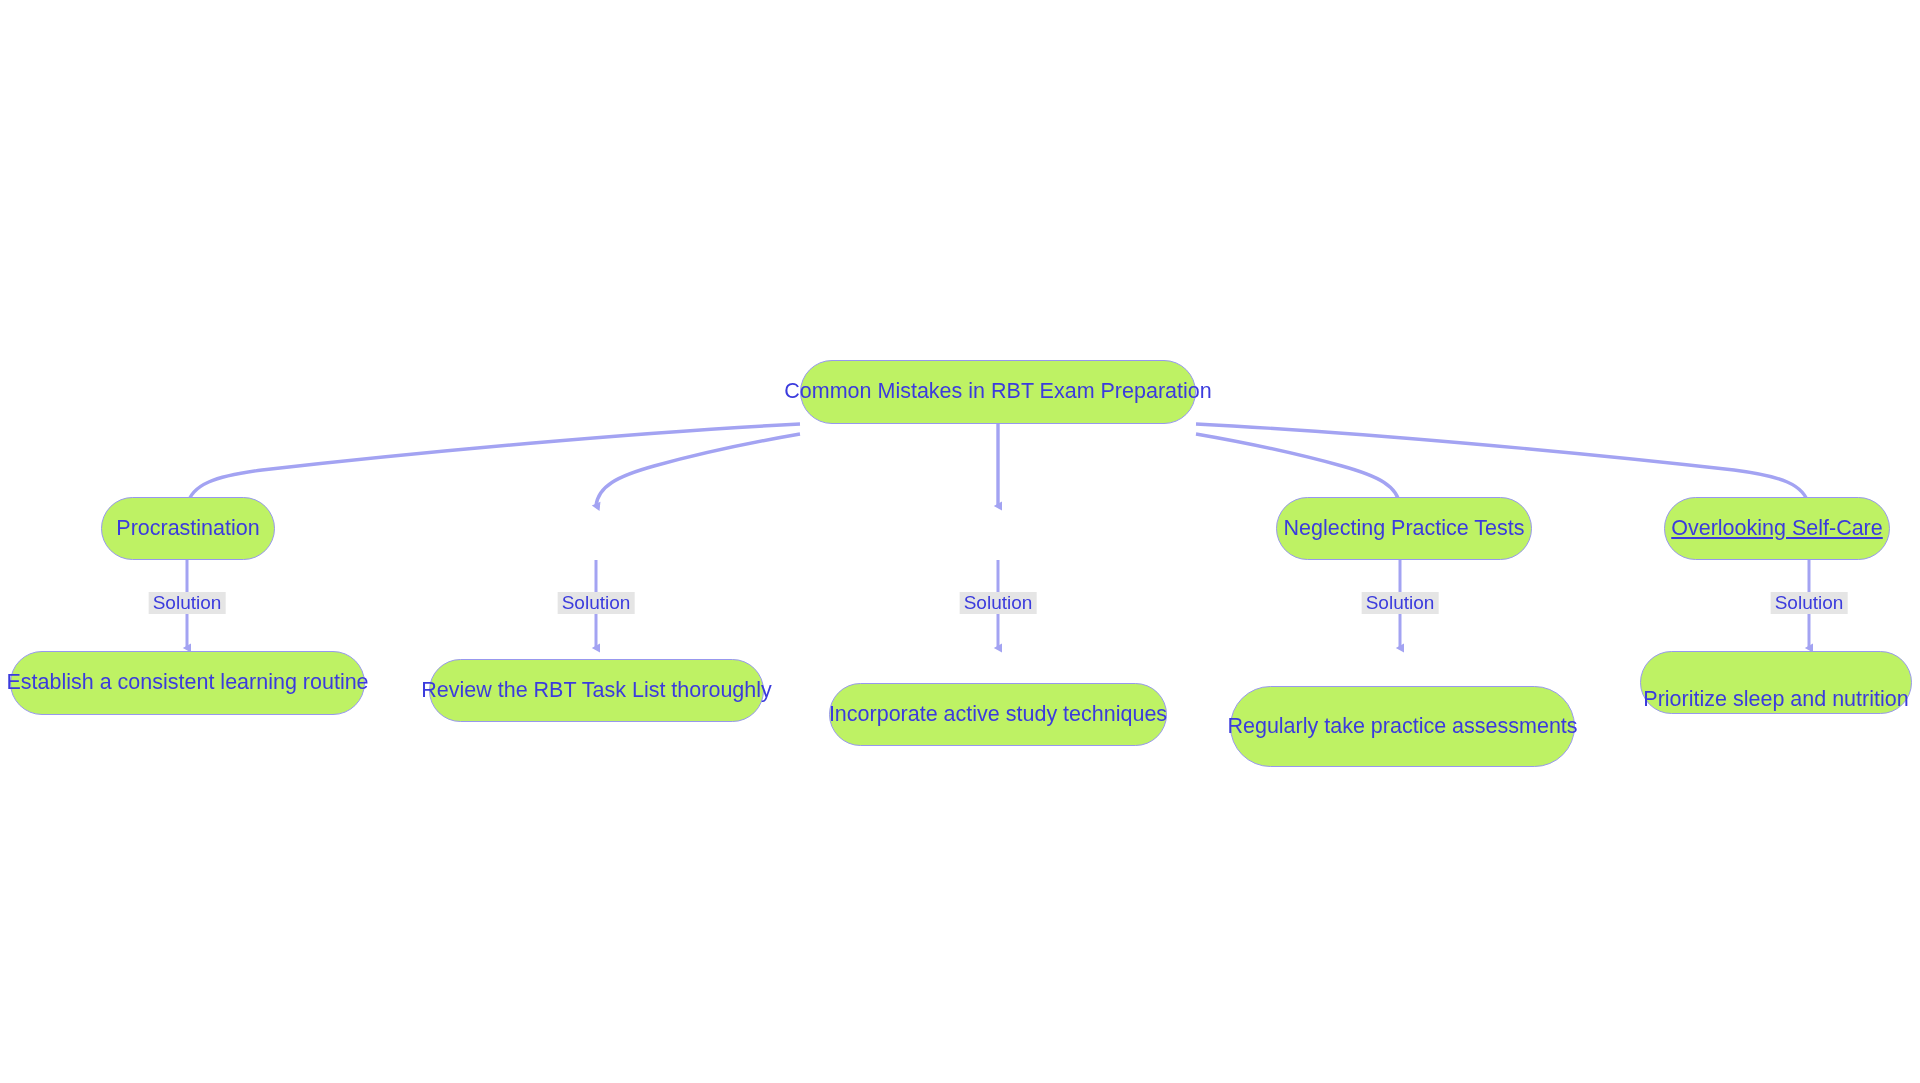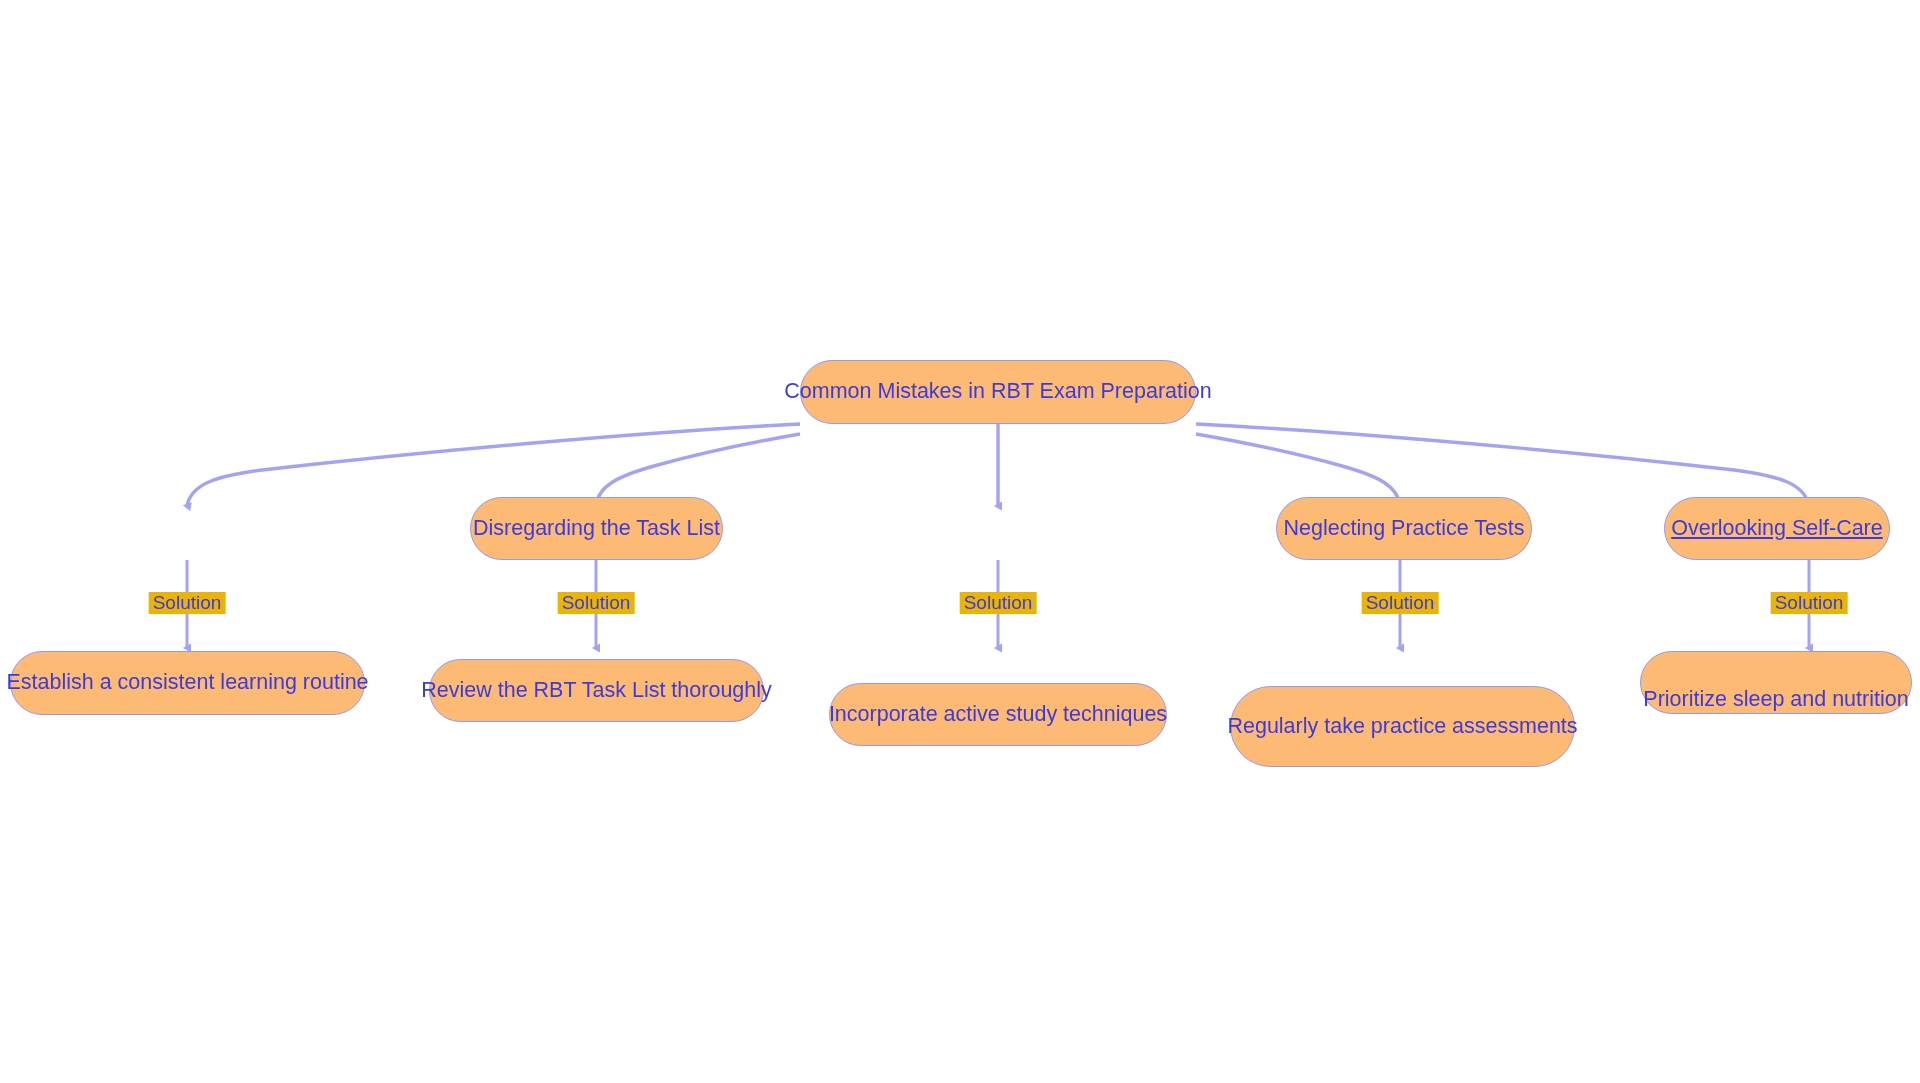--- a/index.html
+++ b/index.html
@@ -31,21 +31,21 @@
     height: 1083px;
     pointer-events: none;
   }
 
   .node {
     position: absolute;
     box-sizing: border-box;
     display: flex;
     align-items: center;
     justify-content: center;
-    background: #fdba74;
+    background: #bef264;
     border: 1.4px solid #9898ee;
     border-radius: 46px;
     color: #3b3bdd;
     text-align: center;
     line-height: 1.2;
     white-space: nowrap;
   }
   .node-root {
     font-size: 21.5px;
   }
@@ -55,21 +55,21 @@
   .node-solution {
     font-size: 21.5px;
   }
 
   .edge-label {
     position: absolute;
     color: #3b3bdd;
     font-size: 19px;
     white-space: nowrap;
     transform: translate(-50%, 0);
-    background: #eab308;
+    background: #e5e5e5;
     padding: 0 4px;
   }
 </style>
 </head>
 <body>
 
 <div id="flowchart-canvas">
 
   <svg id="edge-layer" viewBox="0 0 1920 1083">
     <defs>
@@ -92,24 +92,24 @@
     <path d="M 596,560 L 596,648" fill="none" stroke="#a3a3f2" stroke-width="3" marker-end="url(#arrow)"></path>
     <path d="M 998,560 L 998,648" fill="none" stroke="#a3a3f2" stroke-width="3" marker-end="url(#arrow)"></path>
     <path d="M 1400,560 L 1400,648" fill="none" stroke="#a3a3f2" stroke-width="3" marker-end="url(#arrow)"></path>
     <path d="M 1809,560 L 1809,648" fill="none" stroke="#a3a3f2" stroke-width="3" marker-end="url(#arrow)"></path>
   </svg>
 
   <div class="node node-root" style="left:800px; top:360px; width:396px; height:64px;">
     <span>Common Mistakes in RBT Exam Preparation</span>
   </div>
 
+  <div class="node node-mistake" style="left:101px; top:497px; width:174px; height:63px;">
+    <span>Procrastination</span>
+  </div>
 
-  <div class="node node-mistake" style="left:470px; top:497px; width:253px; height:63px;">
-    <span>Disregarding the Task List</span>
-  </div>
 
 
   <div class="node node-mistake" style="left:1276px; top:497px; width:256px; height:63px;">
     <span>Neglecting Practice Tests</span>
   </div>
 
   <div class="node node-mistake" style="left:1664px; top:497px; width:226px; height:63px;text-decoration:underline;">
     <span>Overlooking Self-Care</span>
   </div>
 

